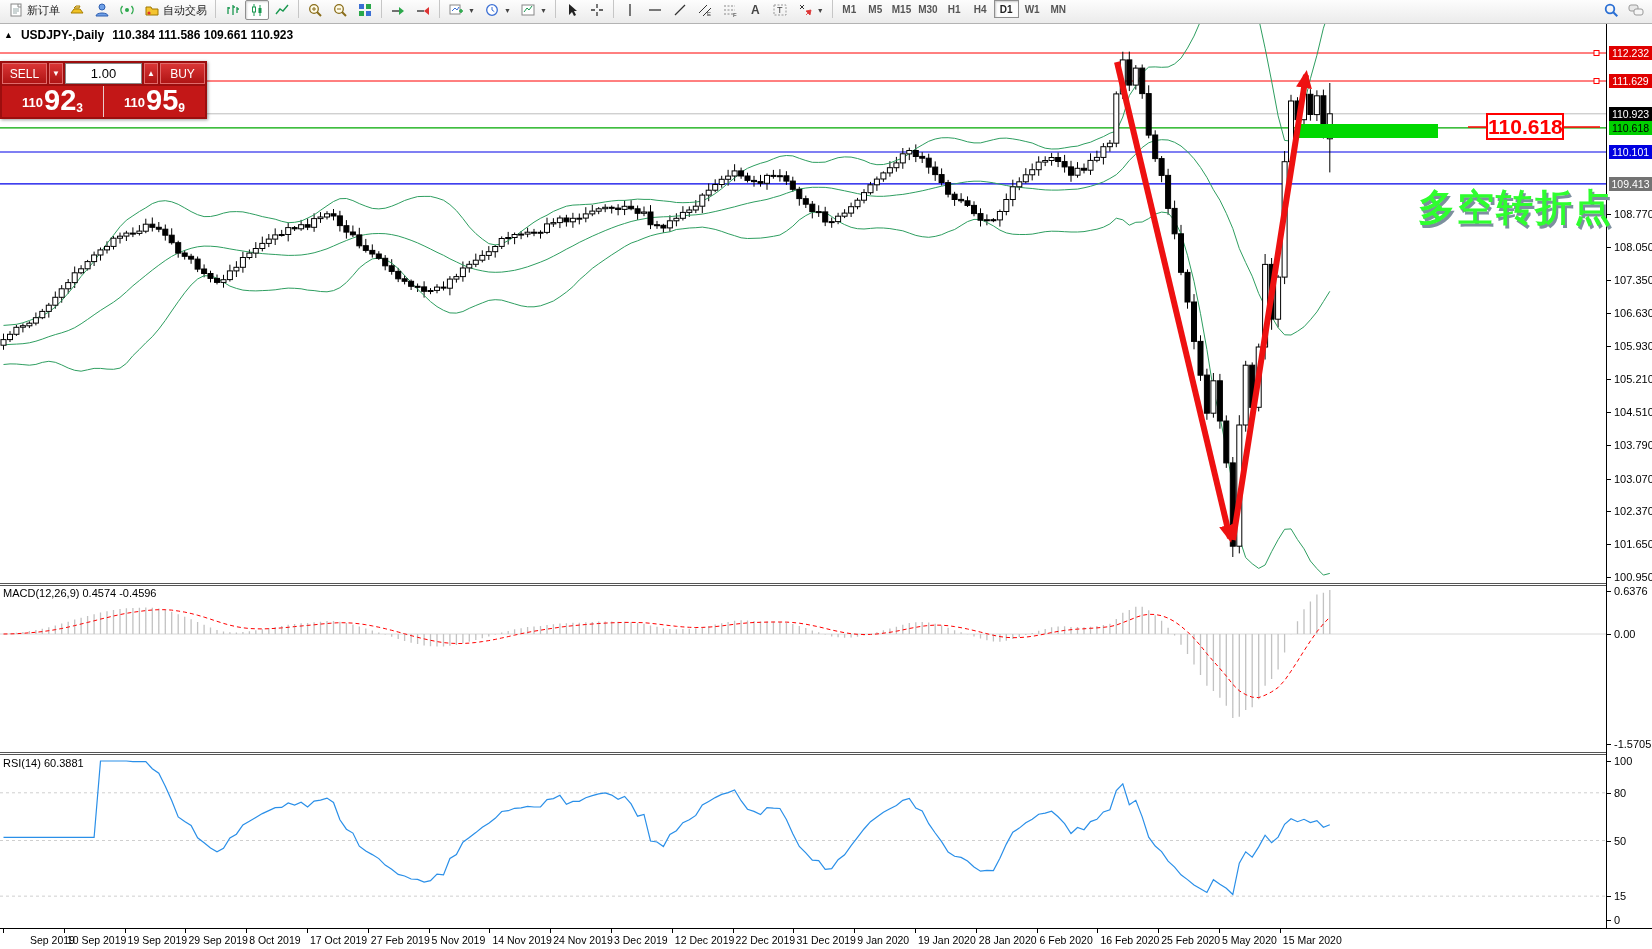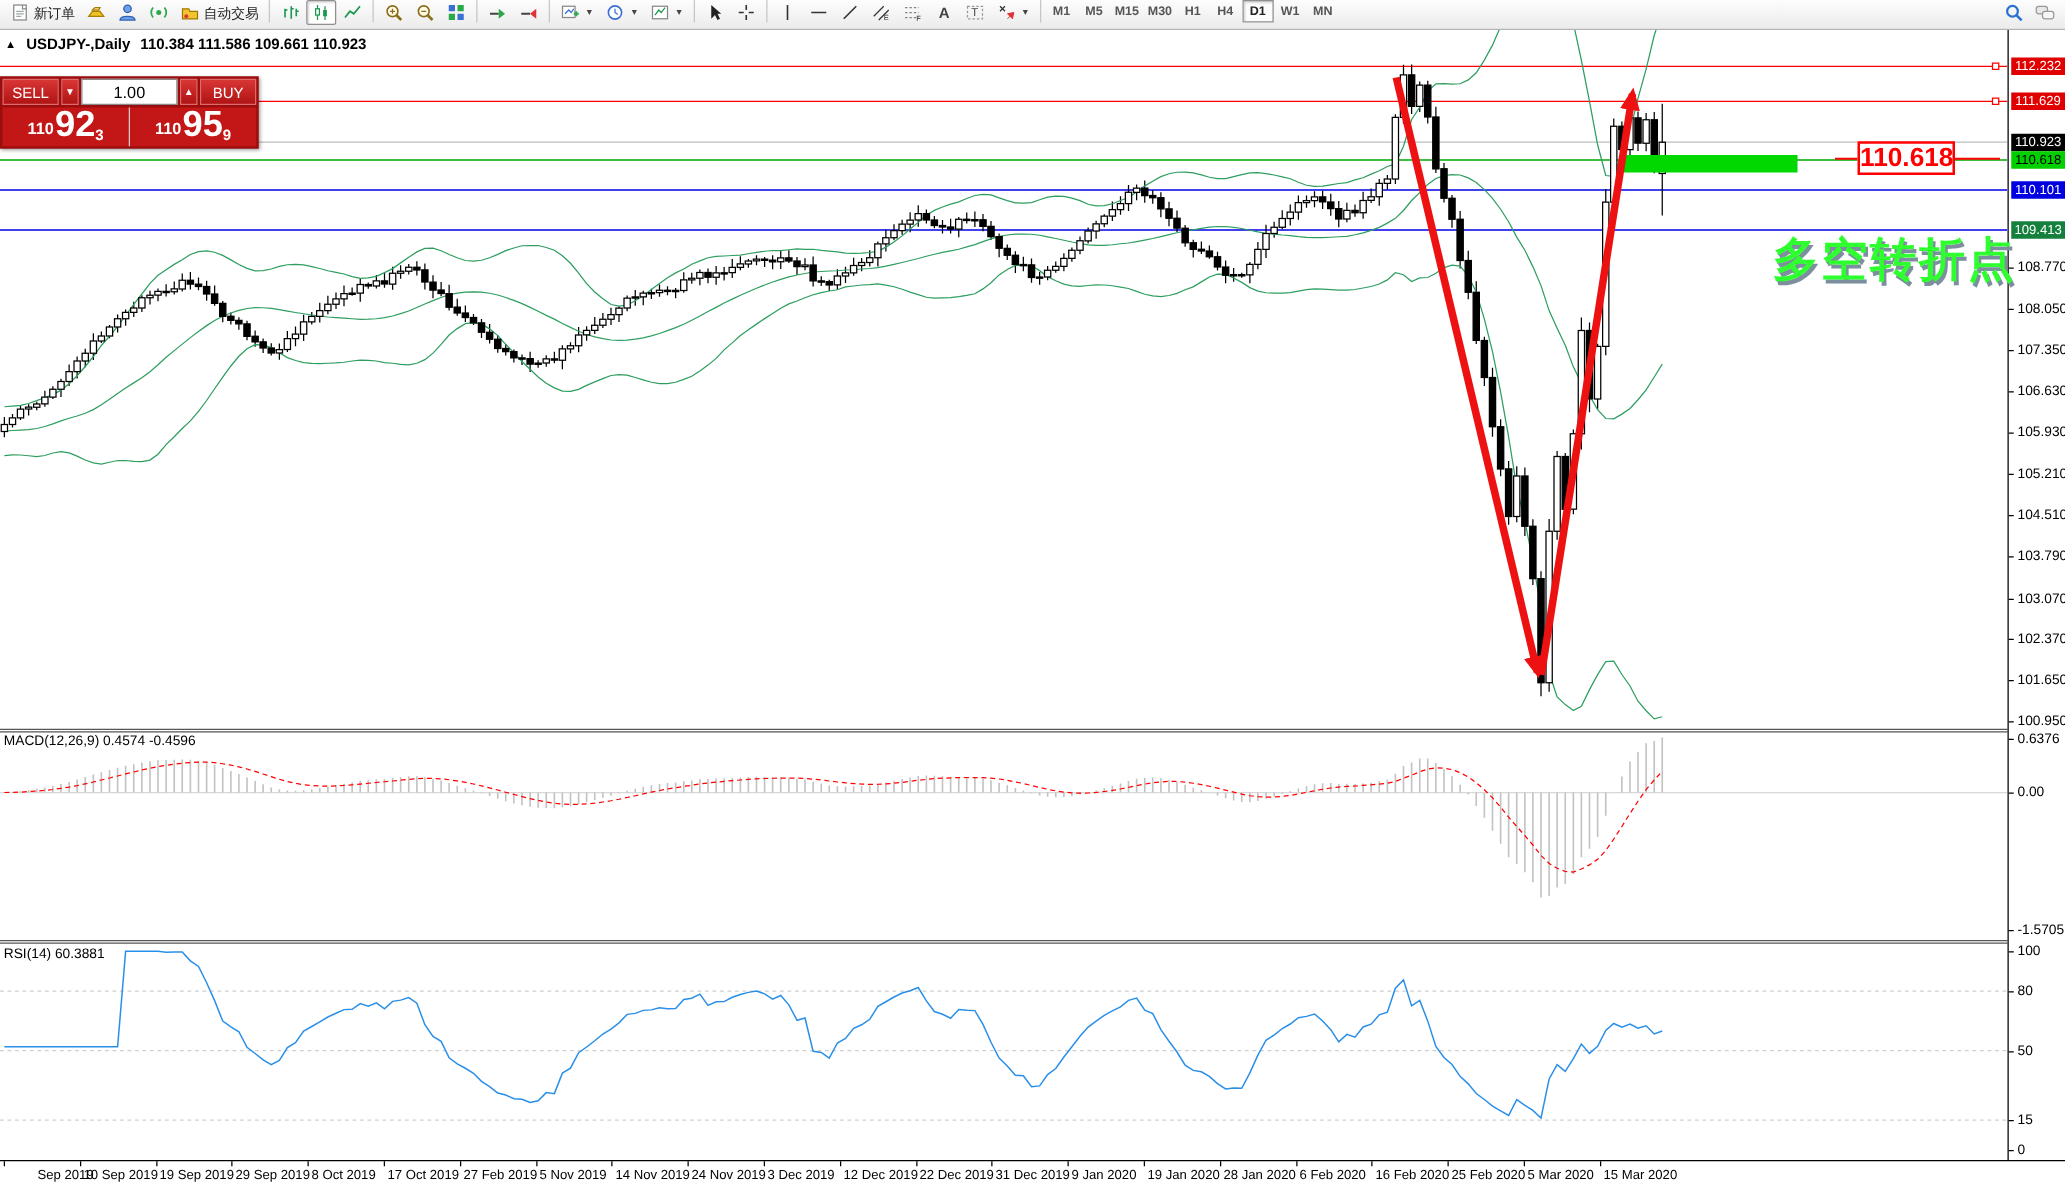--- a/index.html
+++ b/index.html
@@ -537,21 +537,21 @@
     <div class="ax-lbl" style="top: 481.047px;">102.370</div>
     <div class="ax-tick" style="top: 520.488px;"></div>
     <div class="ax-lbl" style="top: 514.488px;">101.650</div>
     <div class="ax-tick" style="top: 553px;"></div>
     <div class="ax-lbl" style="top: 547px;">100.950</div>
     <div class="ax-badge" style="top: 22px; background: rgb(224, 0, 0); color: rgb(255, 255, 255);">112.232</div>
     <div class="ax-badge" style="top: 50.0068px; background: rgb(224, 0, 0); color: rgb(255, 255, 255);">111.629</div>
     <div class="ax-badge" style="top: 82.7974px; background: rgb(0, 0, 0); color: rgb(255, 255, 255);">110.923</div>
     <div class="ax-badge" style="top: 96.9634px; background: rgb(0, 208, 0); color: rgb(0, 0, 0);">110.618</div>
     <div class="ax-badge" style="top: 120.976px; background: rgb(0, 0, 224); color: rgb(255, 255, 255);">110.101</div>
-    <div class="ax-badge" style="top: 152.93px; background: #15803d; color: rgb(255, 255, 255);">109.413</div>
+    <div class="ax-badge" style="top: 152.93px; background: #737373; color: rgb(255, 255, 255);">109.413</div>
     <div class="ax-tick" style="top: 567px;"></div>
     <div class="ax-lbl" style="top: 561px;">0.6376</div>
     <div class="ax-tick" style="top: 610px;"></div>
     <div class="ax-lbl" style="top: 604px;">0.00</div>
     <div class="ax-tick" style="top: 720px;"></div>
     <div class="ax-lbl" style="top: 714px;">-1.5705</div>
     <div class="ax-tick" style="top: 737px;"></div>
     <div class="ax-lbl" style="top: 731px;">100</div>
     <div class="ax-tick" style="top: 768.8px;"></div>
     <div class="ax-lbl" style="top: 763px;">80</div>
@@ -597,21 +597,21 @@
     <div class="dt-lbl" style="left: 918px;">19 Jan 2020</div>
     <div class="dt-tick" style="left: 975.8px;"></div>
     <div class="dt-lbl" style="left: 978.8px;">28 Jan 2020</div>
     <div class="dt-tick" style="left: 1036.6px;"></div>
     <div class="dt-lbl" style="left: 1039.6px;">6 Feb 2020</div>
     <div class="dt-tick" style="left: 1097.4px;"></div>
     <div class="dt-lbl" style="left: 1100.4px;">16 Feb 2020</div>
     <div class="dt-tick" style="left: 1158.2px;"></div>
     <div class="dt-lbl" style="left: 1161.2px;">25 Feb 2020</div>
     <div class="dt-tick" style="left: 1219px;"></div>
-    <div class="dt-lbl" style="left: 1222px;">5 Mar 2020</div>
+    <div class="dt-lbl" style="left: 1222px;">5 May 2020</div>
     <div class="dt-tick" style="left: 1279.8px;"></div>
     <div class="dt-lbl" style="left: 1282.8px;">15 Mar 2020</div>
   </div>
 
 <div id="quote-line">
   <span style="font-size:9px">▲</span>
   <span>USDJPY-,Daily</span>
   <span>110.384 111.586 109.661 110.923</span>
 </div>
 

